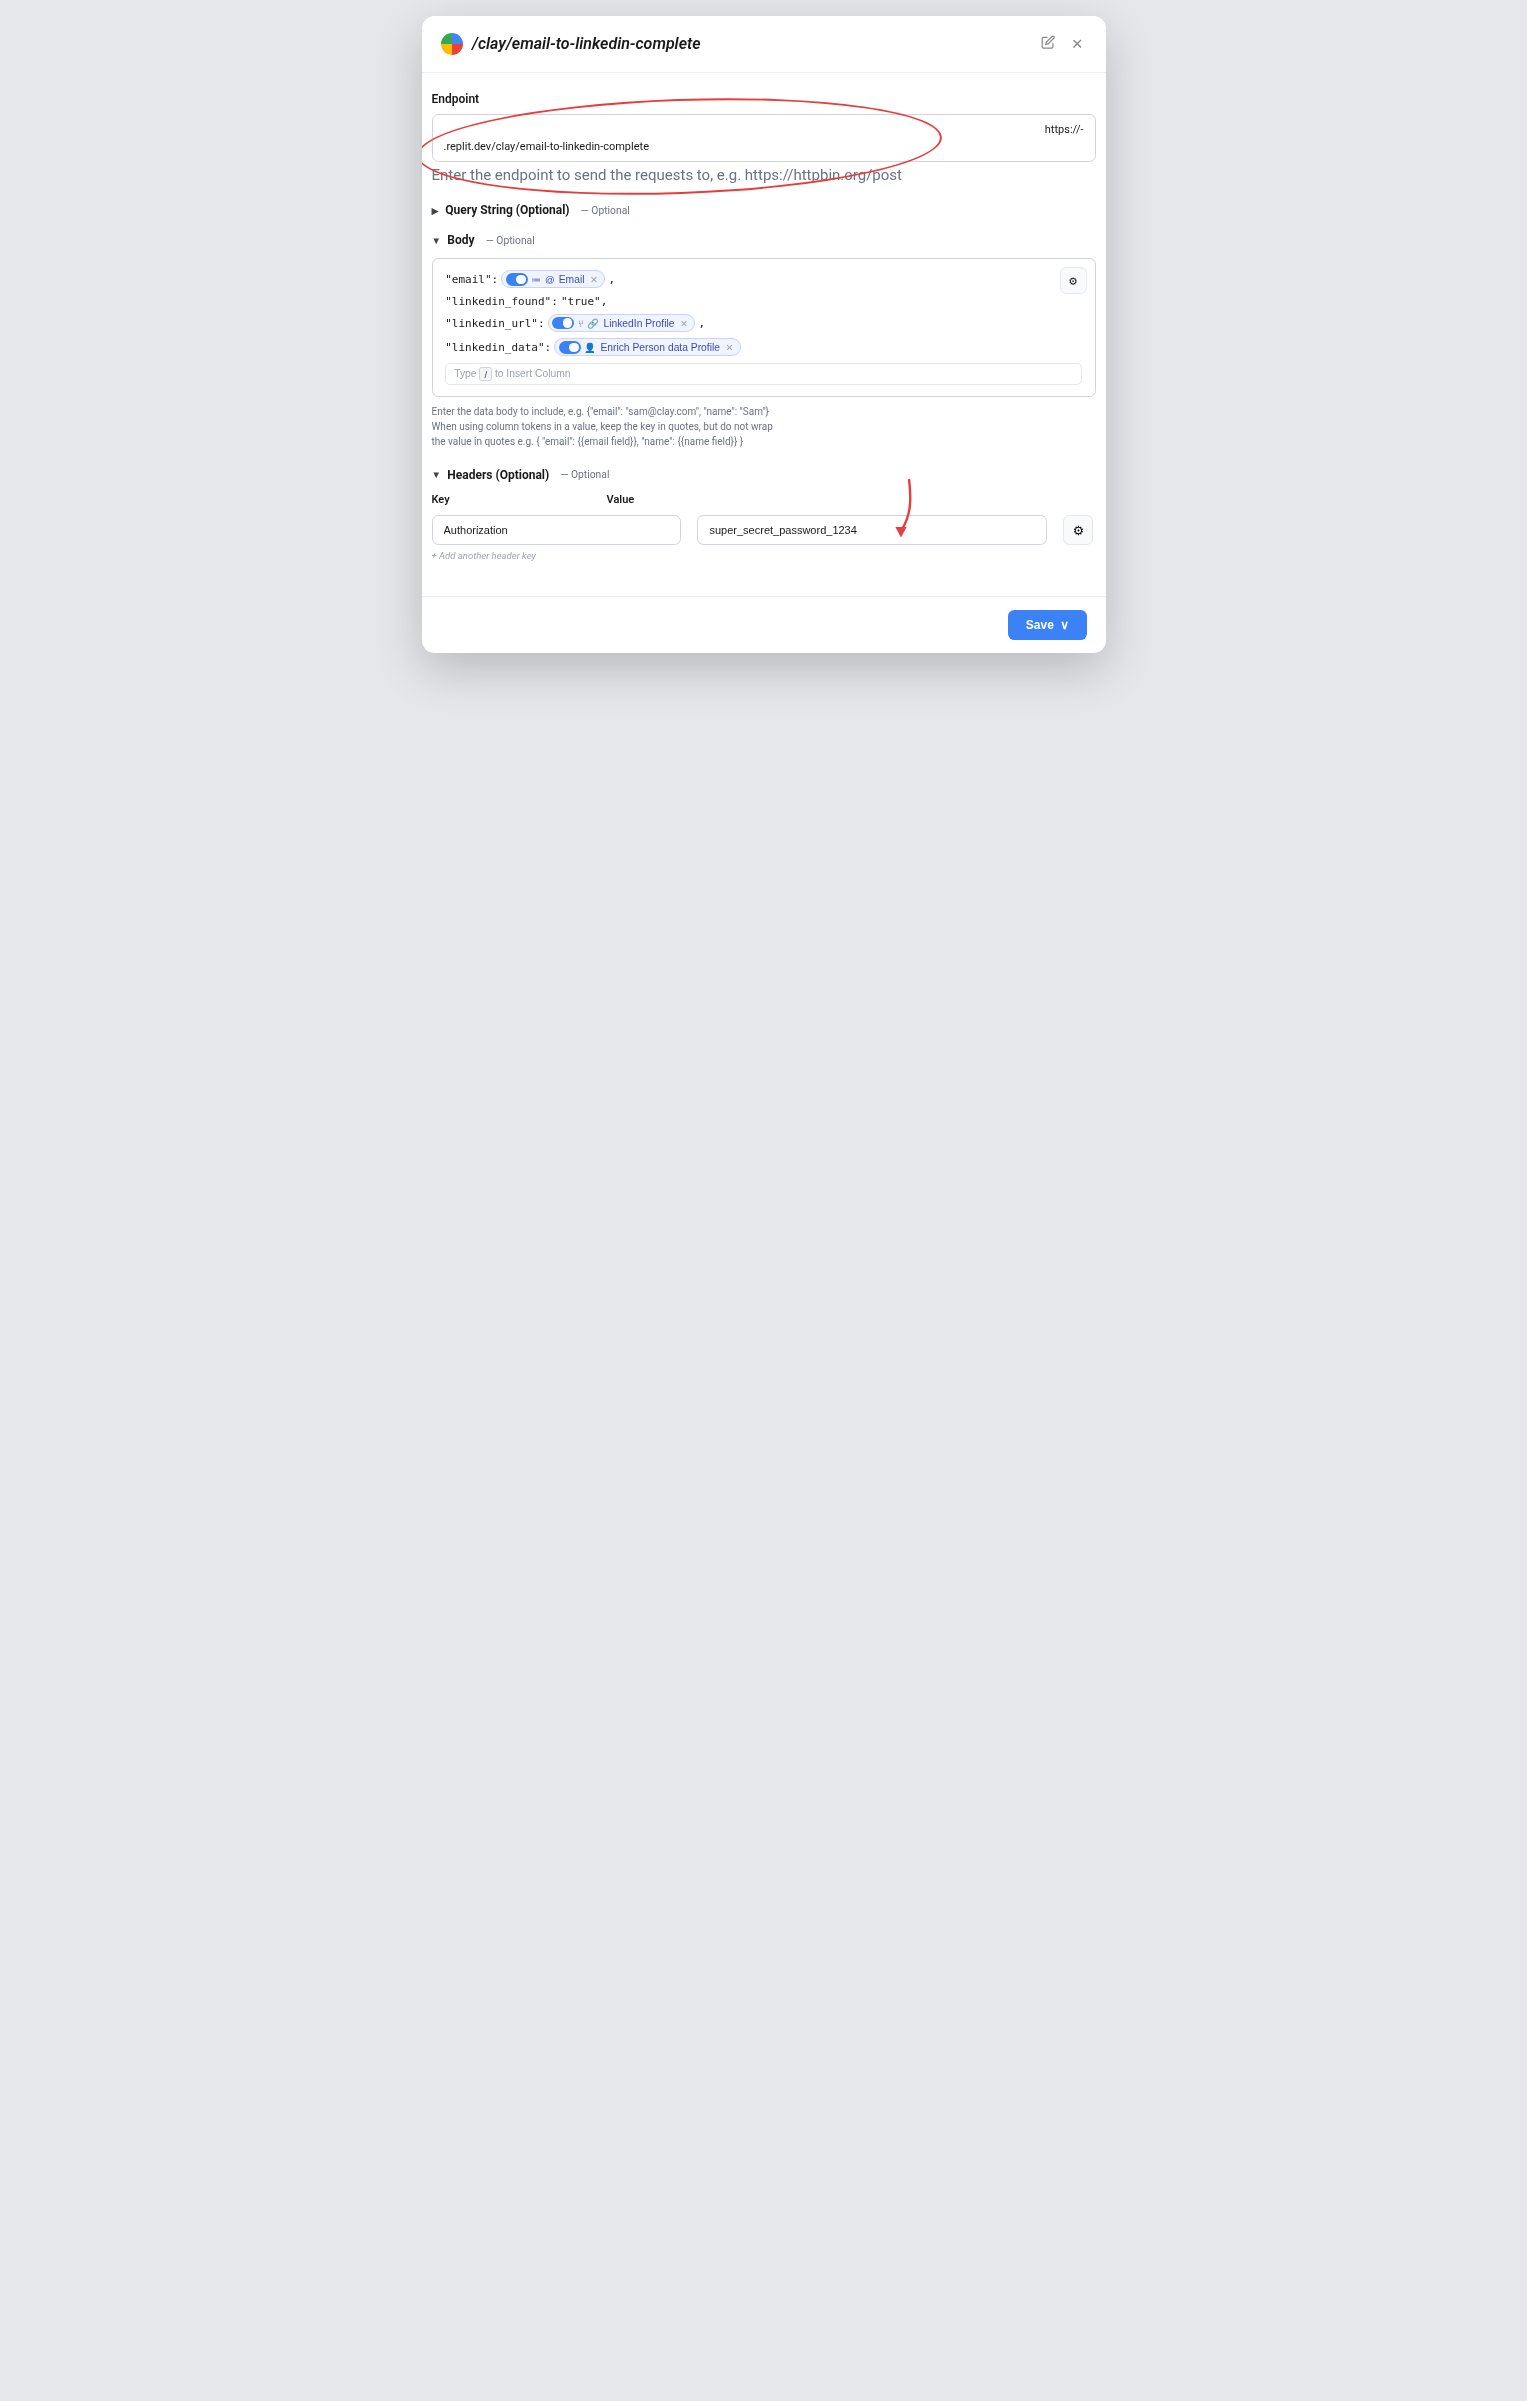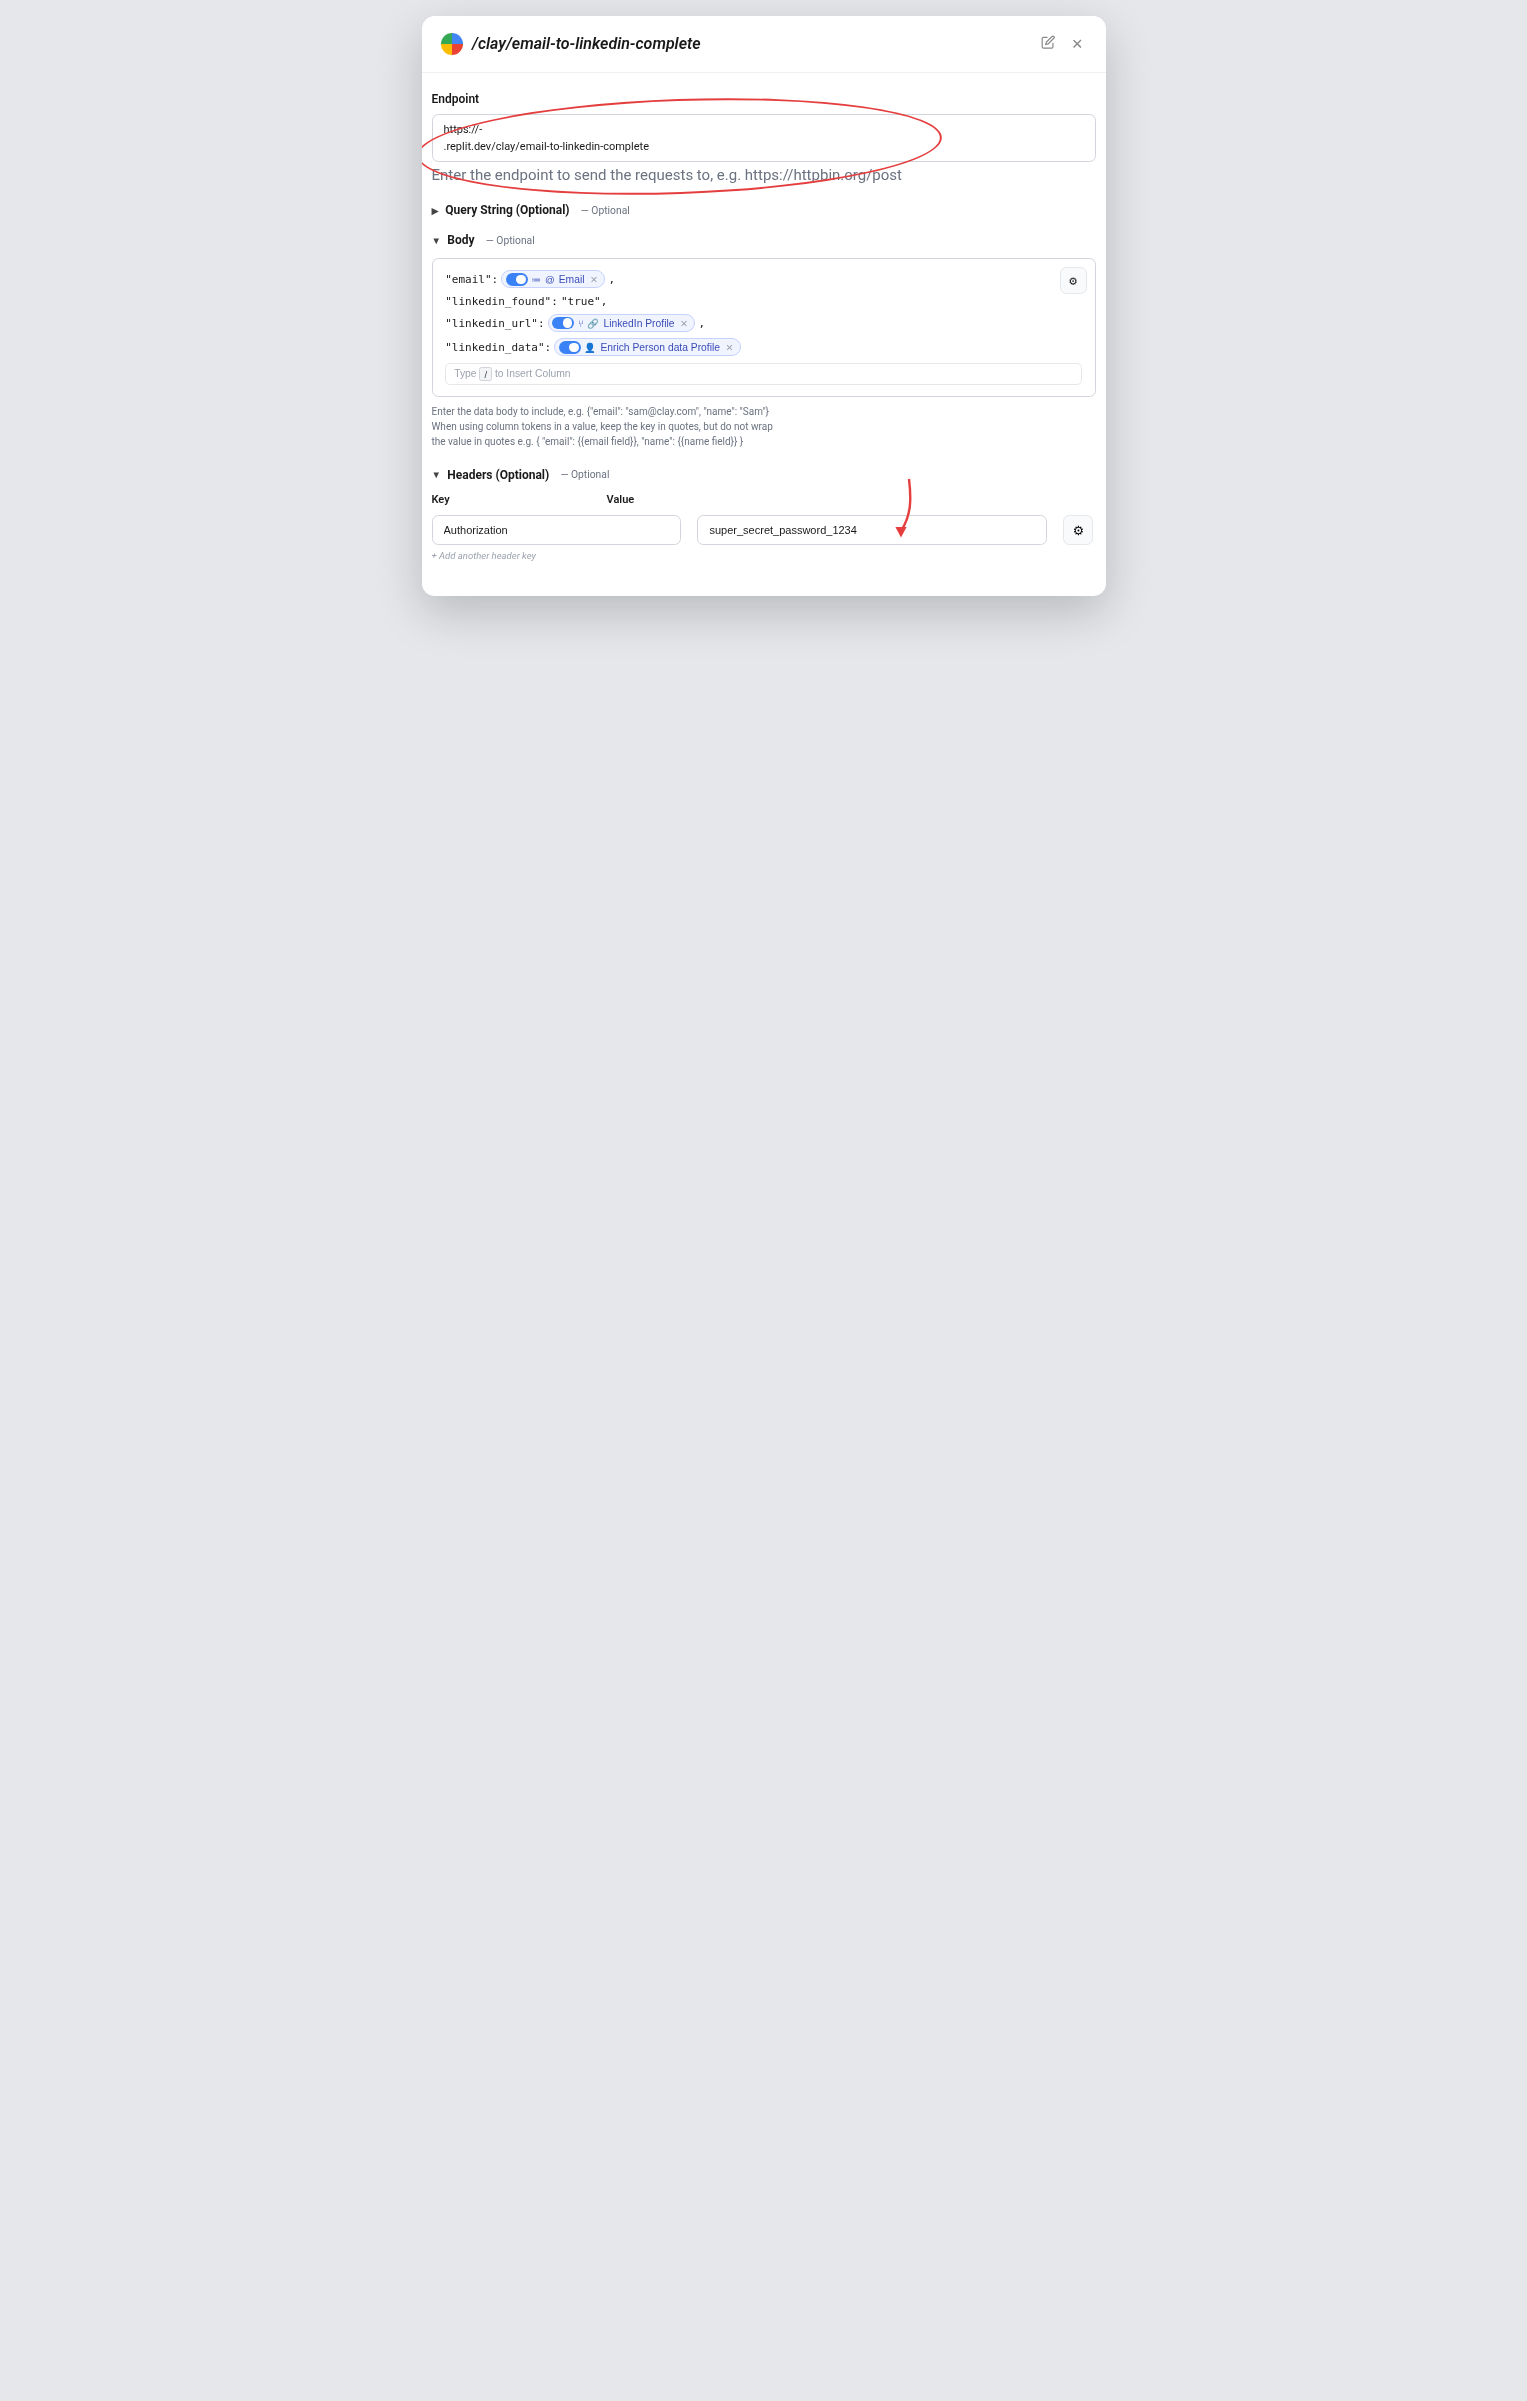--- a/index.html
+++ b/index.html
@@ -99,21 +99,21 @@
       color: #1a1a1a;
       display: flex;
       align-items: center;
       justify-content: space-between;
       min-height: 48px;
       flex-direction: column;
     }
 
     .endpoint-row1 {
       display: flex;
-      justify-content: flex-start;
+      justify-content: flex-end;
       width: 100%;
       font-size: 11px;
     }
 
     .endpoint-row2 {
       width: 100%;
       text-align: left;
       font-size: 11px;
       color: #1a1a1a;
     }
@@ -462,15 +462,21 @@
         <input class="header-input" type="text" value="Authorization" style="">
         <input class="header-input" type="text" value="super_secret_password_1234" style="">
         <div class="header-settings-btn">⚙</div>
       </div>
 
       <div class="bottom-hint">+ Add another header key</div>
     </div>
 
   </div>
 
+  <div class="modal-footer">
+    <button class="save-btn">
+      <span>Save</span>
+      <span>∨</span>
+    </button>
+  </div>
 
 </div>
 
 
 </body></html>

